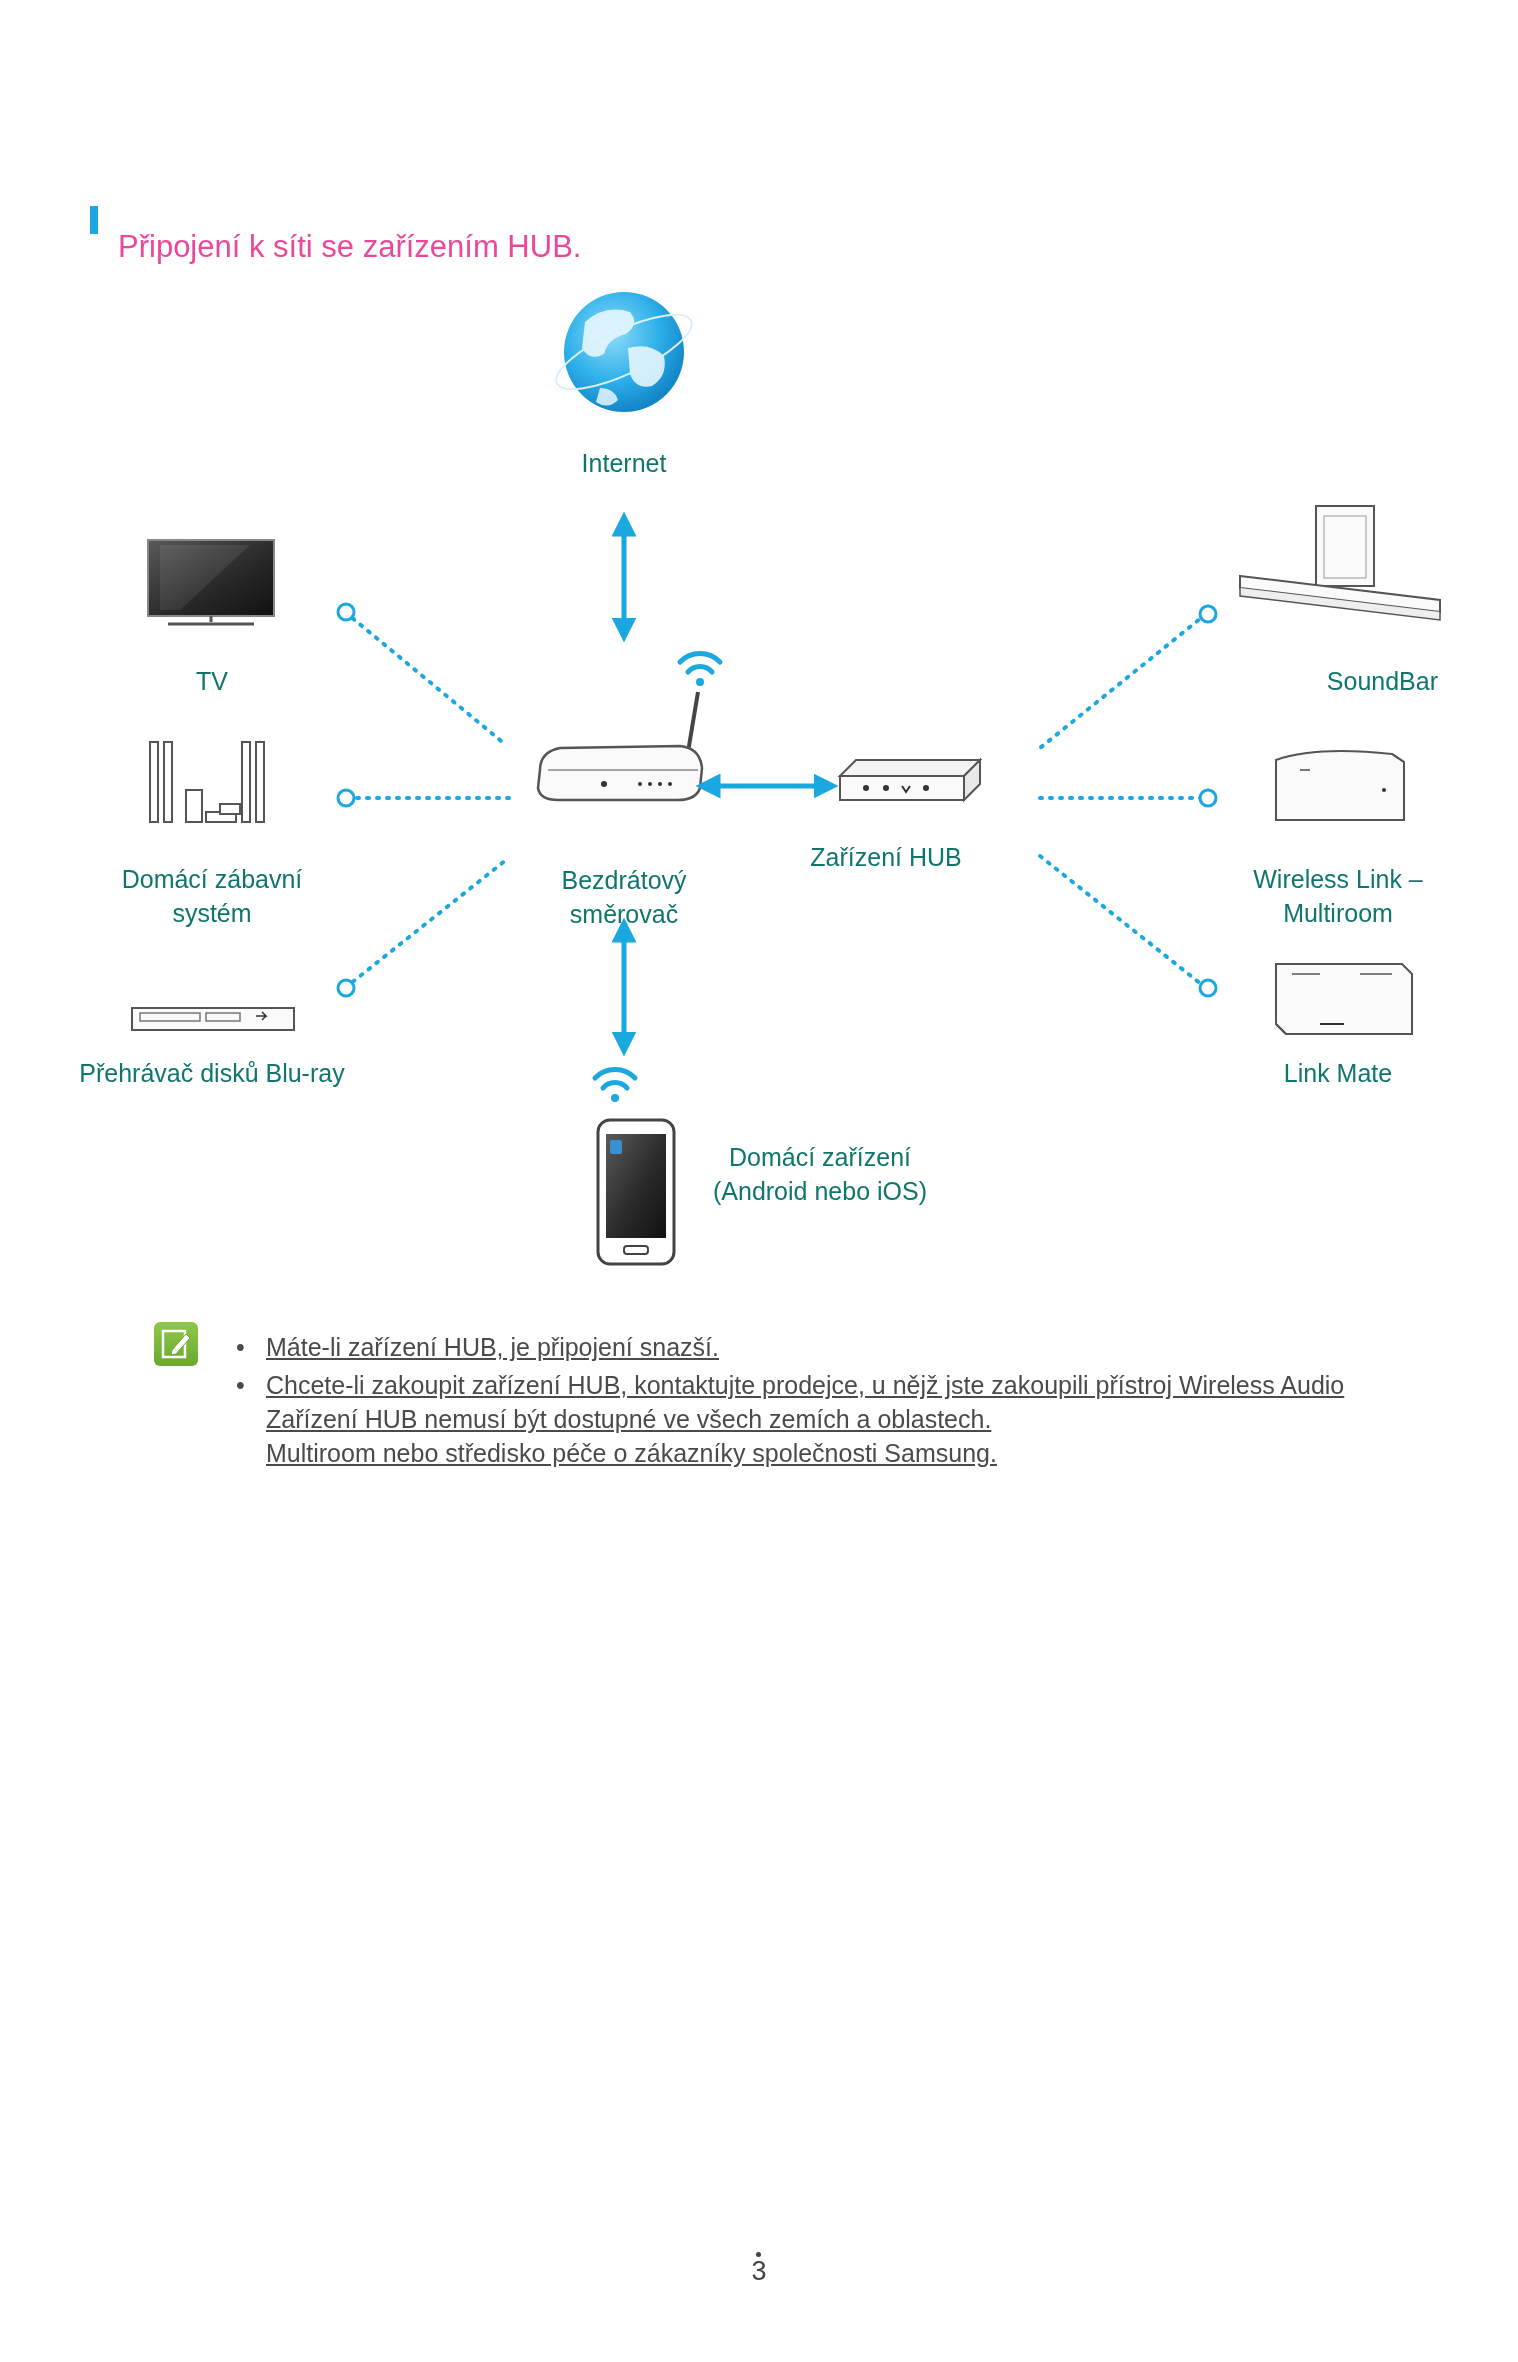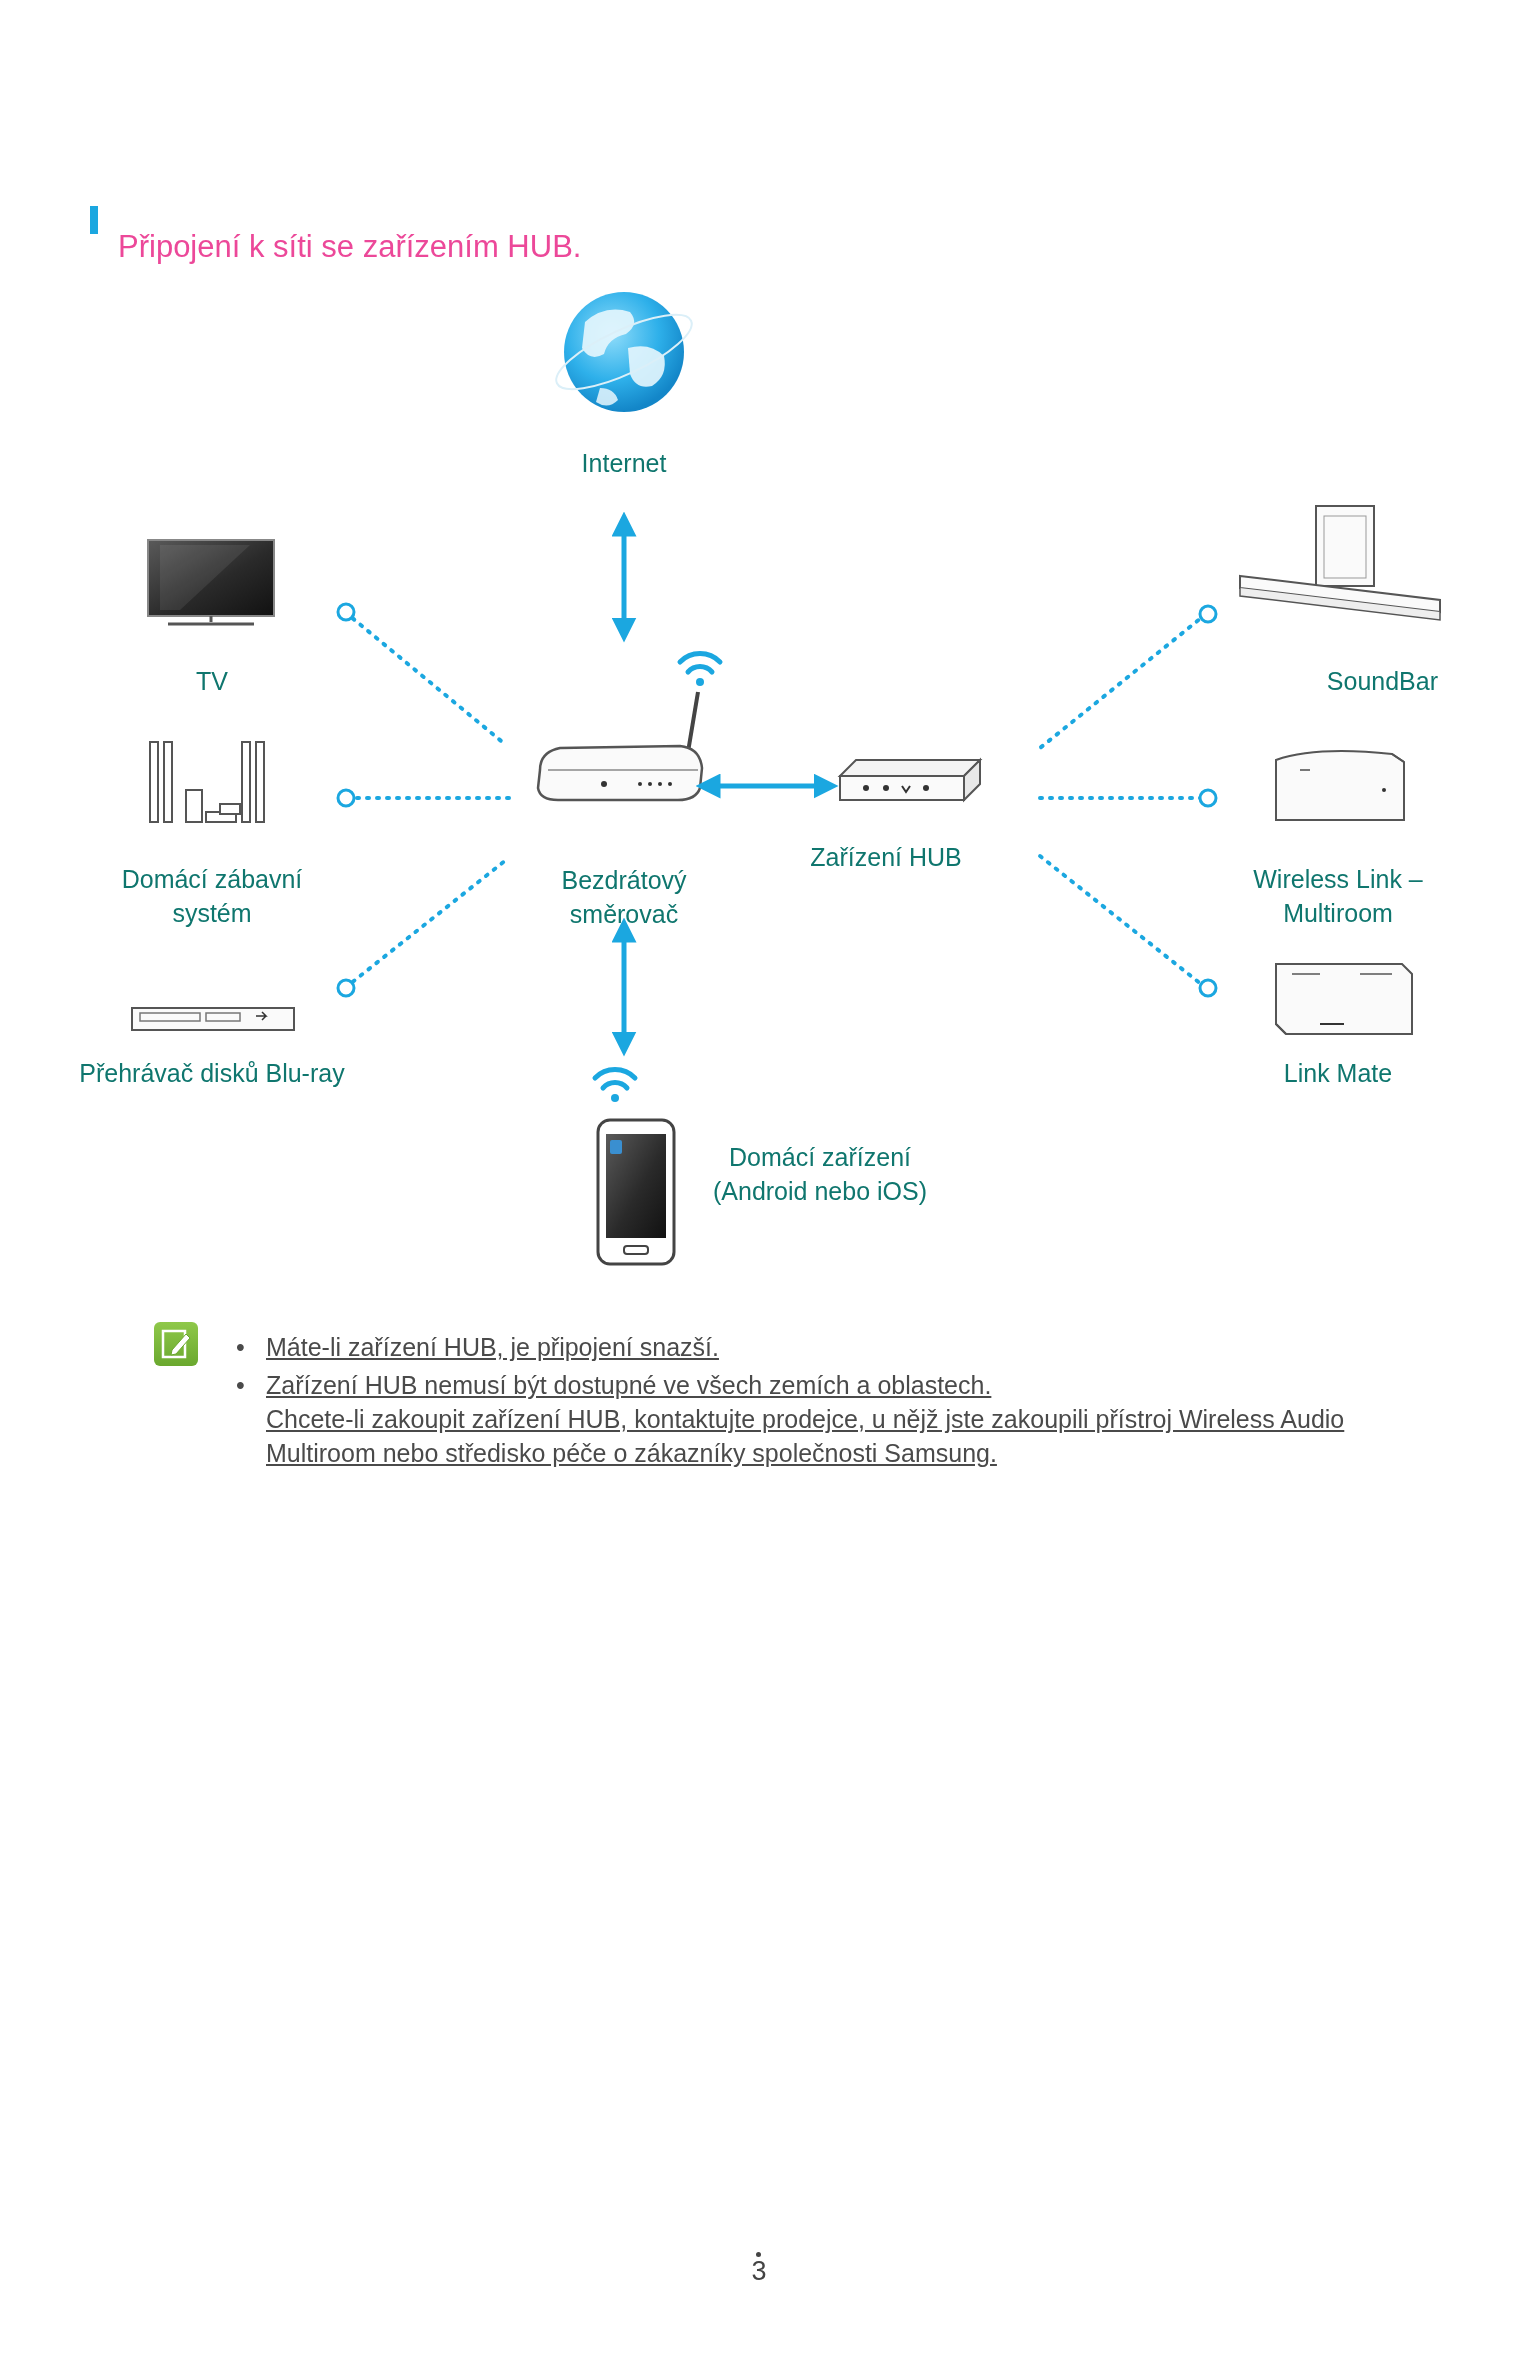--- a/index.html
+++ b/index.html
@@ -198,20 +198,20 @@
     <rect x="9" y="9" width="22" height="26" fill="none" stroke="#fff" stroke-width="2.5"></rect>
     <path d="M18,28 l14,-16 l4,4 l-14,16 l-5,1 z" fill="#fff" stroke="#6aa82e" stroke-width="1"></path>
   </svg>
 </div>
 
 <div class="abs bullets">
   <div class="bullet">
     <div>Máte-li zařízení HUB, je připojení snazší.</div>
   </div>
   <div class="bullet">
+    <div>Chcete-li zakoupit zařízení HUB, kontaktujte prodejce, u nějž jste zakoupili přístroj Wireless Audio</div>
     <div>Zařízení HUB nemusí být dostupné ve všech zemích a oblastech.</div>
-    <div>Chcete-li zakoupit zařízení HUB, kontaktujte prodejce, u nějž jste zakoupili přístroj Wireless Audio</div>
     <div>Multiroom nebo středisko péče o zákazníky společnosti Samsung.</div>
   </div>
 </div>
 
 <div class="abs page-dot"></div>
 <div class="abs page-num">3</div>
 
 </body></html>

